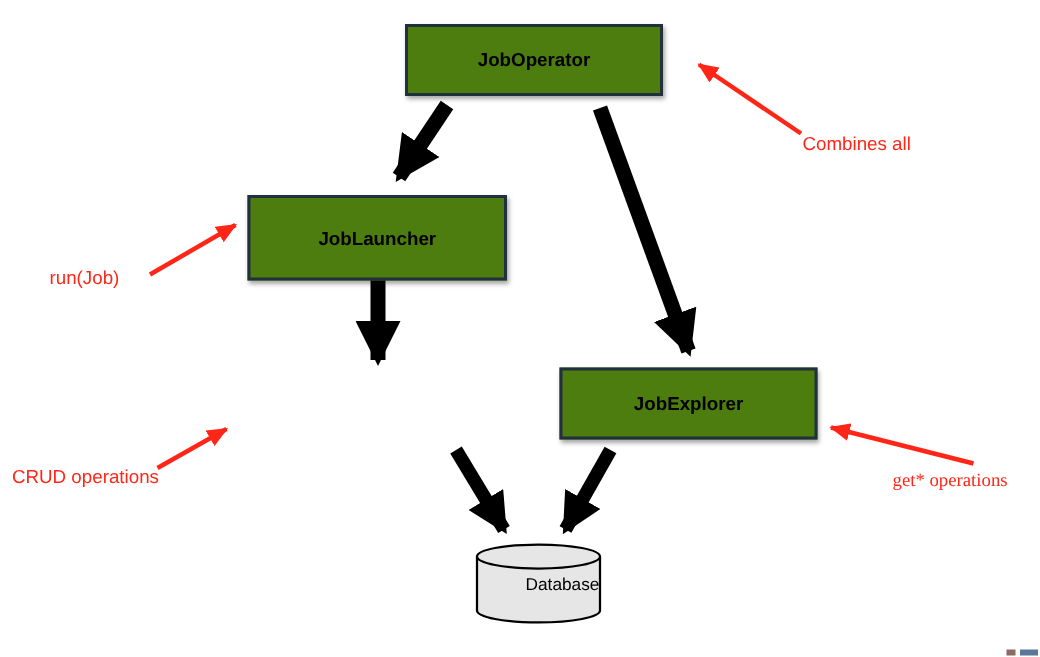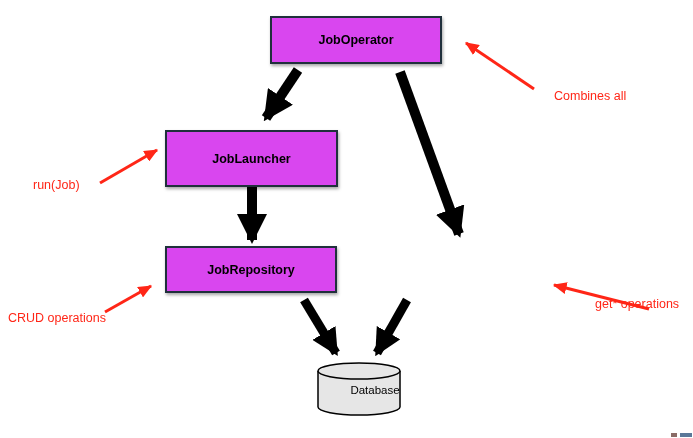--- a/index.html
+++ b/index.html
@@ -6,43 +6,43 @@
   #stage{
     position:relative;
     width:693px;height:438px;
     background:#ffffff;
     font-family:"Liberation Sans", sans-serif;
     overflow:hidden;
   }
   svg.overlay{position:absolute;left:0;top:0;width:693px;height:438px;}
   .node{
     position:absolute;
-    background:#d946ef;
+    background:#4d7c0f;
     border:2px solid #20303c;
     box-shadow:1px 2px 3px rgba(0,0,0,0.35);
     display:flex;align-items:center;justify-content:center;
     font-weight:bold;
     font-size:12.5px;
     color:#000000;
     box-sizing:border-box;
   }
   #node-joboperator{left:270px;top:16px;width:172px;height:48px;}
   #node-joblauncher{left:165px;top:130px;width:173px;height:57px;}
   #node-jobrepository{left:165px;top:246px;width:172px;height:47px;}
   #node-jobexplorer{left:373px;top:245px;width:172px;height:48px;}
   .annotation{
     position:absolute;
     color:#ff2617;
     font-size:12.5px;
     white-space:nowrap;
   }
-  #ann-combines{left:554px;top:89px;}
+  #ann-combines{left:535px;top:89px;}
   #ann-run{left:33px;top:178px;}
   #ann-crud{left:8px;top:311px;}
-  #ann-get{left:595px;top:297px;}
+  #ann-get{left:595px;top:313px;font-family:Liberation Serif, serif;}
   #db-label{
     position:absolute;
     left:334px;top:384px;width:82px;
     text-align:center;
     font-size:11.5px;color:#000000;
   }
   
   #page-frag{position:absolute;left:671px;top:432px;width:21px;height:6px;}
   #page-frag .f1{position:absolute;left:0;top:1px;width:6px;height:4px;background:#8a6b66;}
   #page-frag .f2{position:absolute;left:9px;top:1px;width:12px;height:4px;background:#5b7899;}
@@ -78,22 +78,22 @@
       <ellipse cx="359" cy="371" rx="41" ry="8" fill="#e6e6e6" stroke="#000000" stroke-width="1.5"></ellipse>
     </g>
   </svg>
 
   <div class="node" id="node-joboperator">
     <span>JobOperator</span>
   </div>
   <div class="node" id="node-joblauncher">
     <span>JobLauncher</span>
   </div>
-  <div class="node" id="node-jobrepository">
-    <span>JobRepository</span>
+  <div class="node" id="node-jobexplorer">
+    <span>JobExplorer</span>
   </div>
 
   <div id="db-label">Database</div>
 
   <div class="annotation" id="ann-combines">Combines all</div>
   <div class="annotation" id="ann-run">run(Job)</div>
   <div class="annotation" id="ann-crud">CRUD operations</div>
   <div class="annotation" id="ann-get">get* operations</div>
 
   <div id="page-frag">

